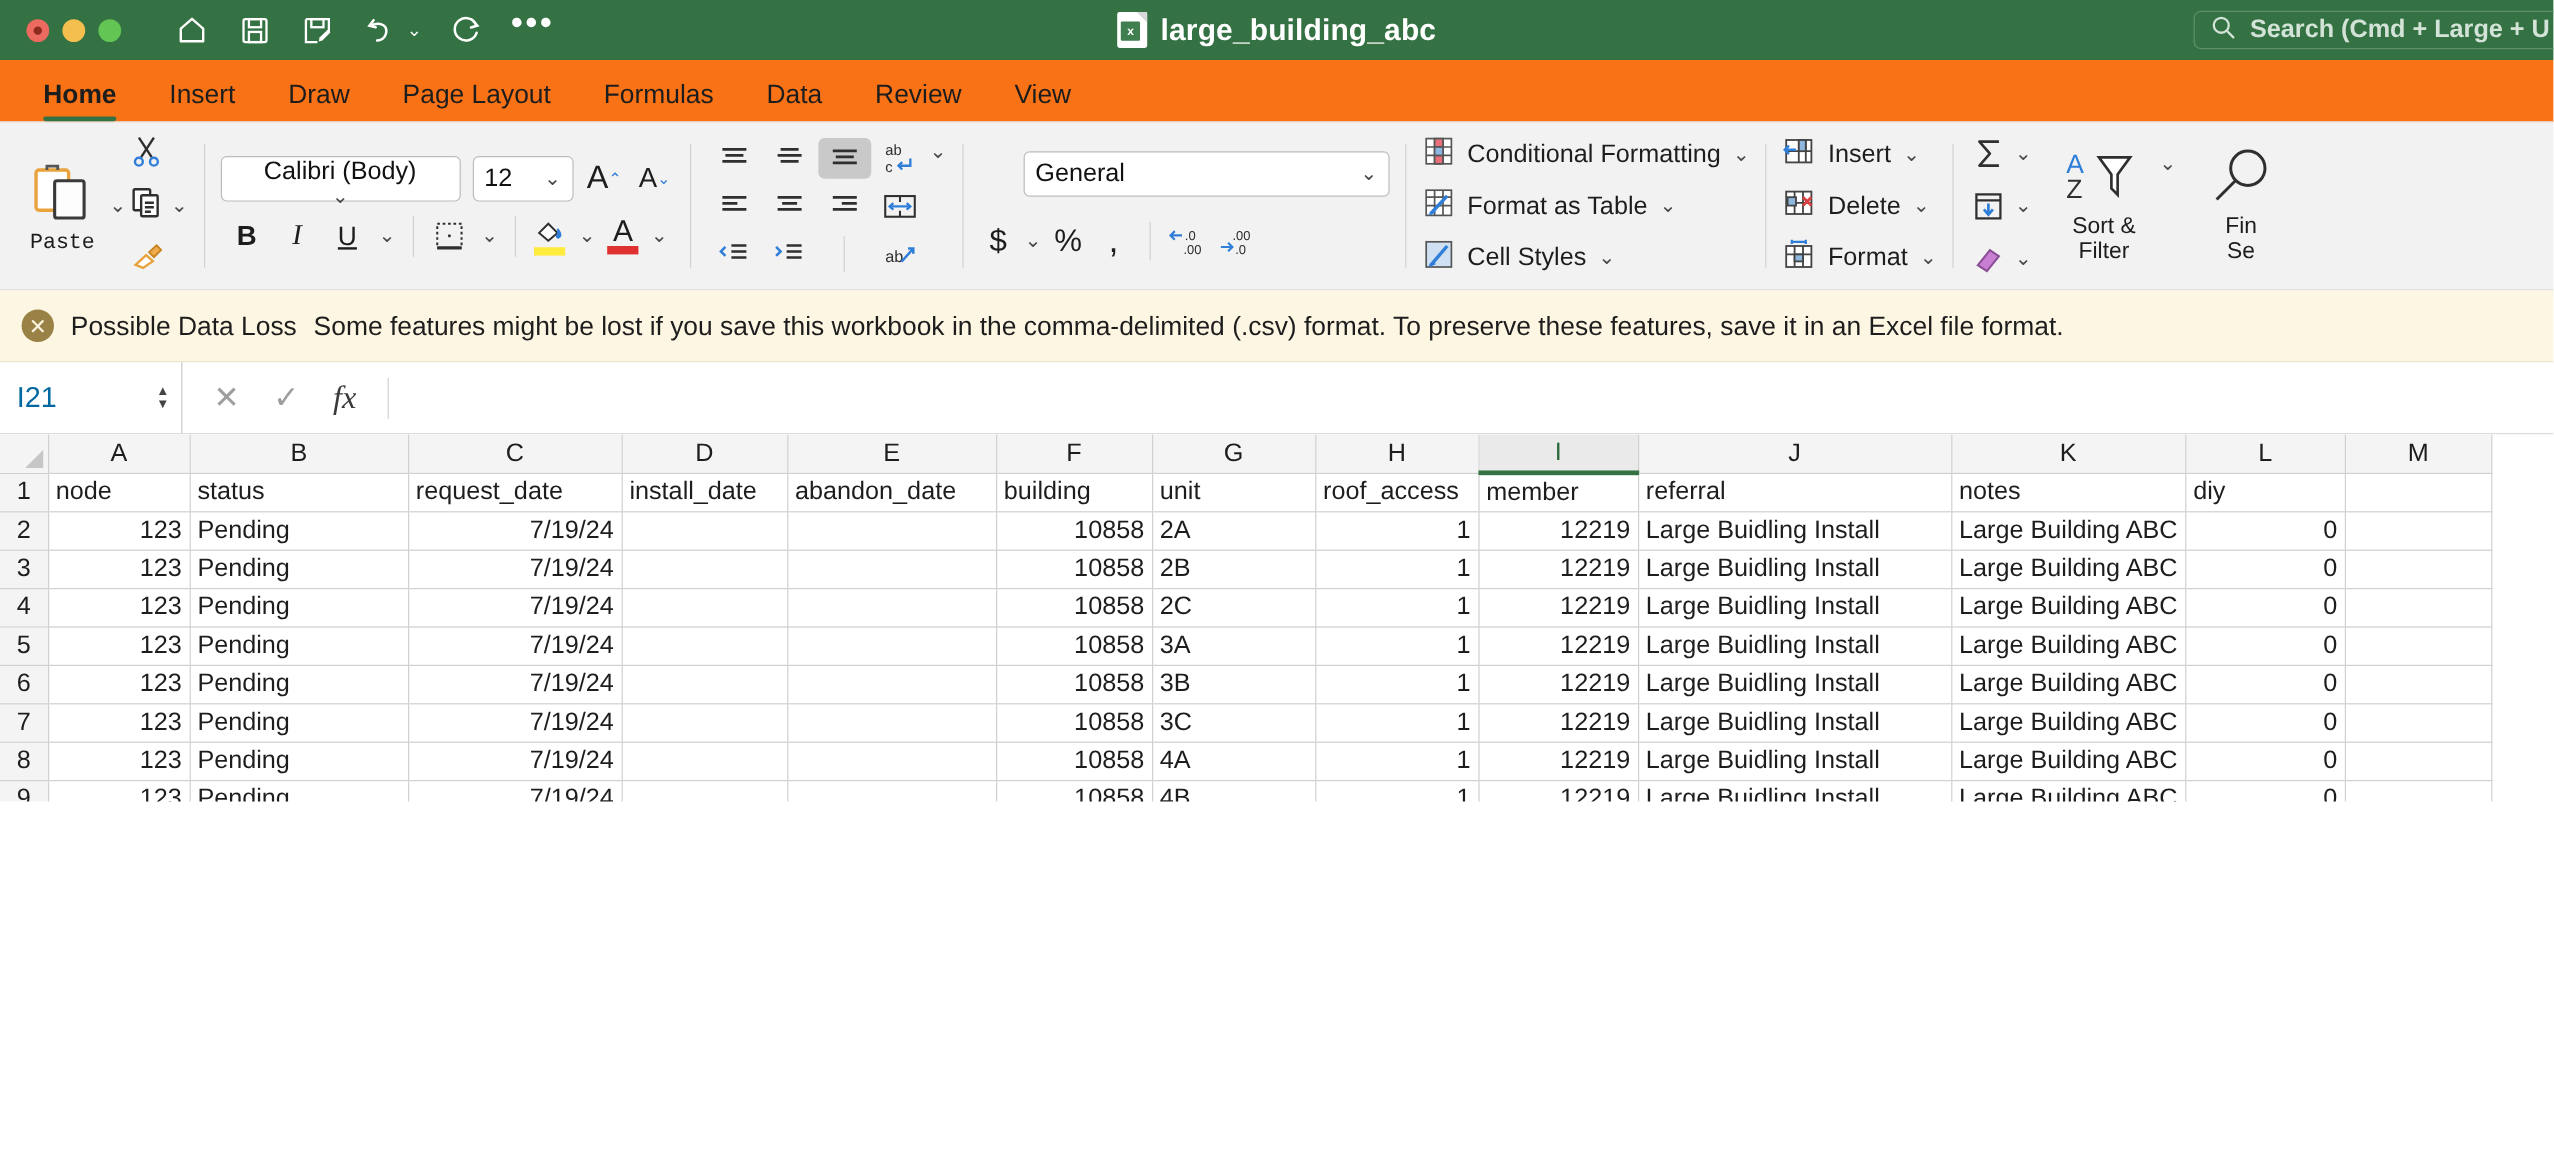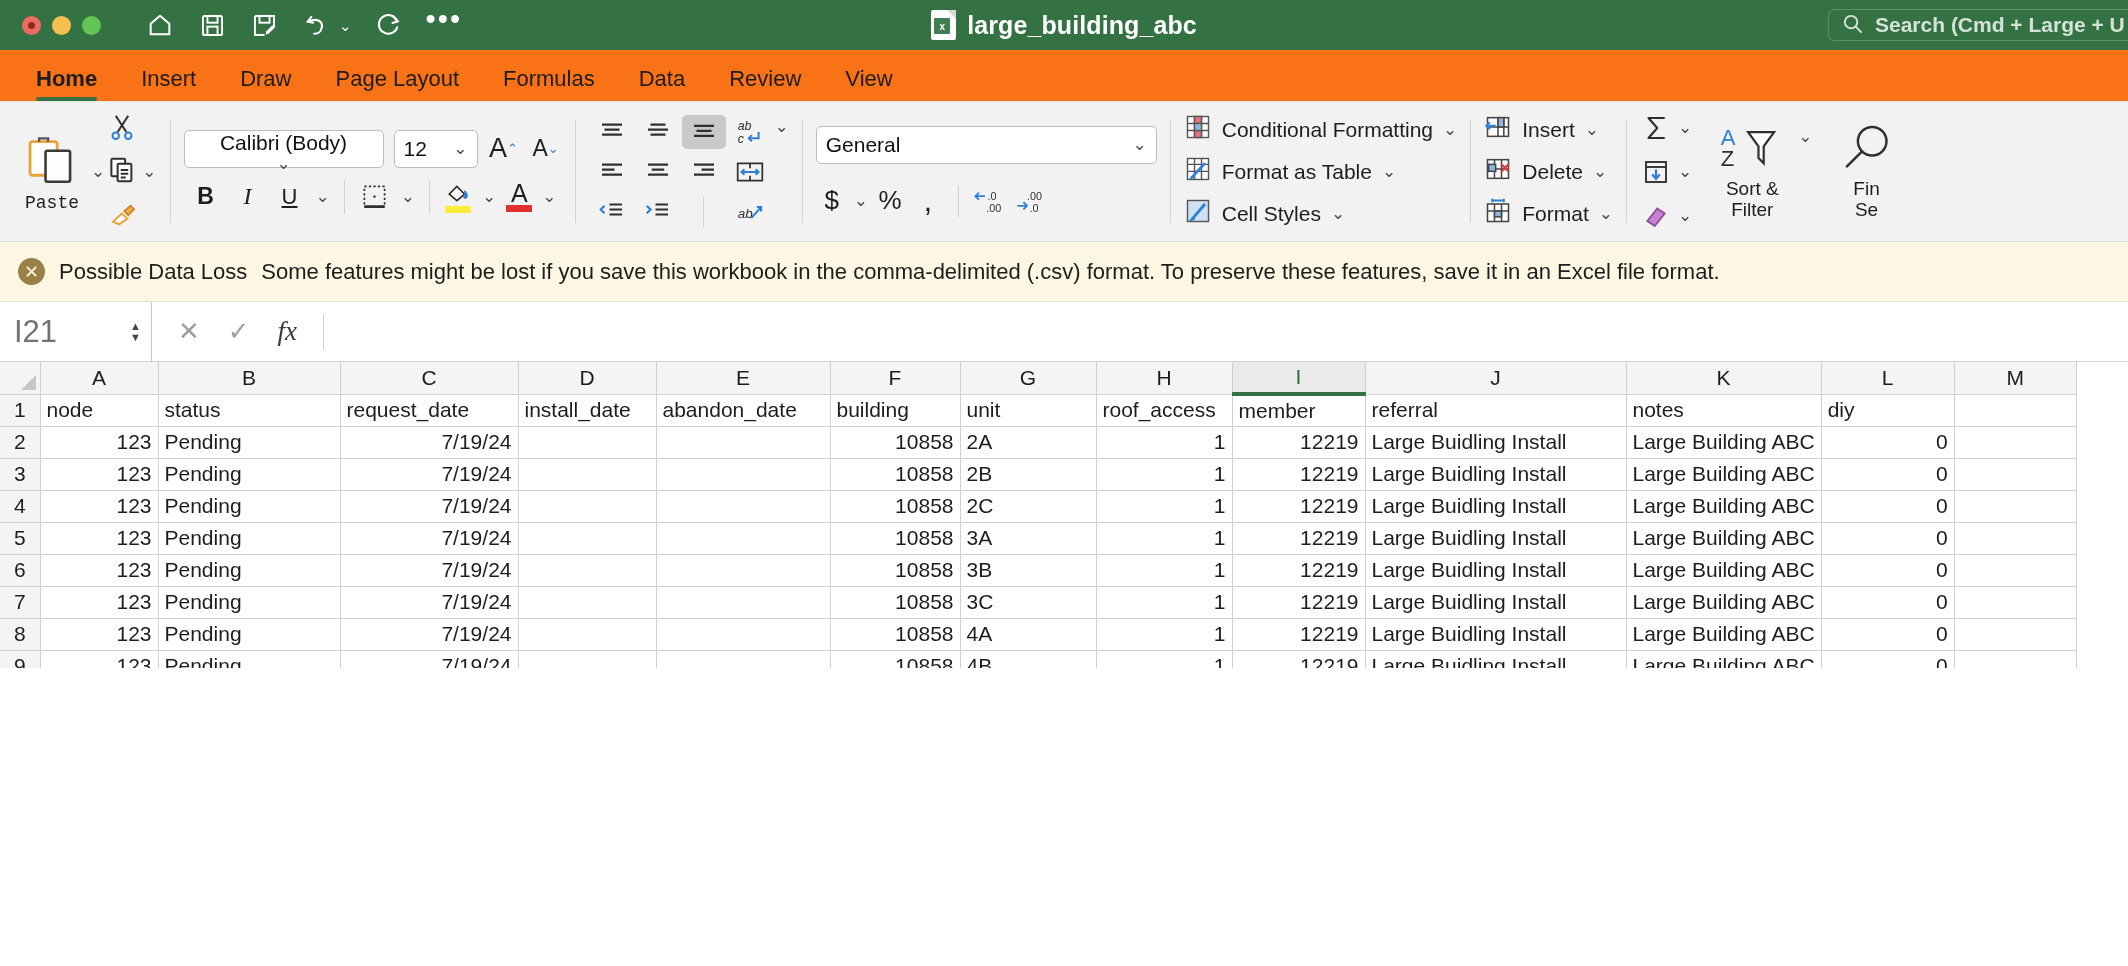--- a/index.html
+++ b/index.html
@@ -98,35 +98,35 @@
   .cutrow { display:flex; align-items:center; gap: 5px; height: 40px; }
 
   
   .fontsel, .sizesel, .numsel {
     background:#fff; border:1px solid #bcbcbc; border-radius:5px;
     height: 38px; display:flex; align-items:center; justify-content:space-between;
     padding: 0 9px; font-size: 21px; color:#111;
   }
   .fontsel { width: 200px; flex-direction: column; }
   .sizesel { width: 84px; }
-  .numsel  { width: 341px; }
+  .numsel  { width: 305px; margin-left: 37px; }
   .frow { display:flex; align-items:center; gap:10px; }
   .fcol { display:flex; flex-direction:column; gap: 12px; }
   .btn-ico {
     min-width: 32px; height: 34px; display:flex; align-items:center; justify-content:center;
     font-size: 22px; color:#1d1d1d;
   }
   .btn-ico.bold { font-weight: bold; font-size: 23px; }
   .btn-ico.ital { font-style: italic; font-family: "Liberation Serif", serif; font-size: 24px; }
   .btn-ico.und  { text-decoration: underline; font-size: 22px; }
   .swatch-btn { display:flex; flex-direction:column; align-items:center; justify-content:center; }
   .swatch { width: 26px; height: 7px; margin-top: 1px; }
 
   
-  .aligngrid { display:grid; grid-template-columns: repeat(4, 46px); grid-auto-rows: 40px; align-items:center; justify-items:center;font-style:italic; }
+  .aligngrid { display:grid; grid-template-columns: repeat(4, 46px); grid-auto-rows: 40px; align-items:center; justify-items:center; }
 
   
   .numrow { display:flex; align-items:center; gap: 6px; margin-top: 8px; }
 
   
   .stylelist { display:flex; flex-direction:column; gap: 9px; }
   .styleitem { display:flex; align-items:center; gap: 10px; font-size: 21px; color:#1d1d1d; white-space: nowrap; }
 
   
   .cellslist { display:flex; flex-direction:column; gap: 9px; }
@@ -150,21 +150,21 @@
   }
   .warn-title { font-size: 22px; font-weight: normal; color:#1d1d1d; white-space: nowrap;}
   .warn-msg { font-size: 22px; color:#1d1d1d; white-space: nowrap;}
 
   
   .fbar { height: 60px; background:#ffffff; display:flex; align-items:center; border-bottom: 1px solid #d4d4d4; }
   .namebox {
     width: 152px; height: 100%; display:flex; align-items:center; justify-content:space-between;
     padding: 0 10px 0 14px; border-right: 1px solid #c9c9c9;
   }
-  .namebox .val { font-size: 31px; color:#737373; }
+  .namebox .val { font-size: 24px; color:#0369a1; }
   .spin { display:flex; flex-direction:column; gap: 3px; color:#444; font-size: 11px; line-height: 8px; }
   .fbtns { display:flex; align-items:center; gap: 28px; padding: 0 26px; }
   .fbtn { font-size: 26px; color:#9e9e9e; }
   .fx { font-family:"Liberation Serif", serif; font-style: italic; font-size: 27px; color:#3a3a3a; }
   .fdiv { width:1px; height: 34px; background:#d0d0d0; }
   .finput { flex:1; height: 100%; }
 
   
   .gridwrap { position: relative; height: 306px; overflow: hidden; background:#fff; }
   table.sheet { border-collapse: collapse; table-layout: fixed; }

